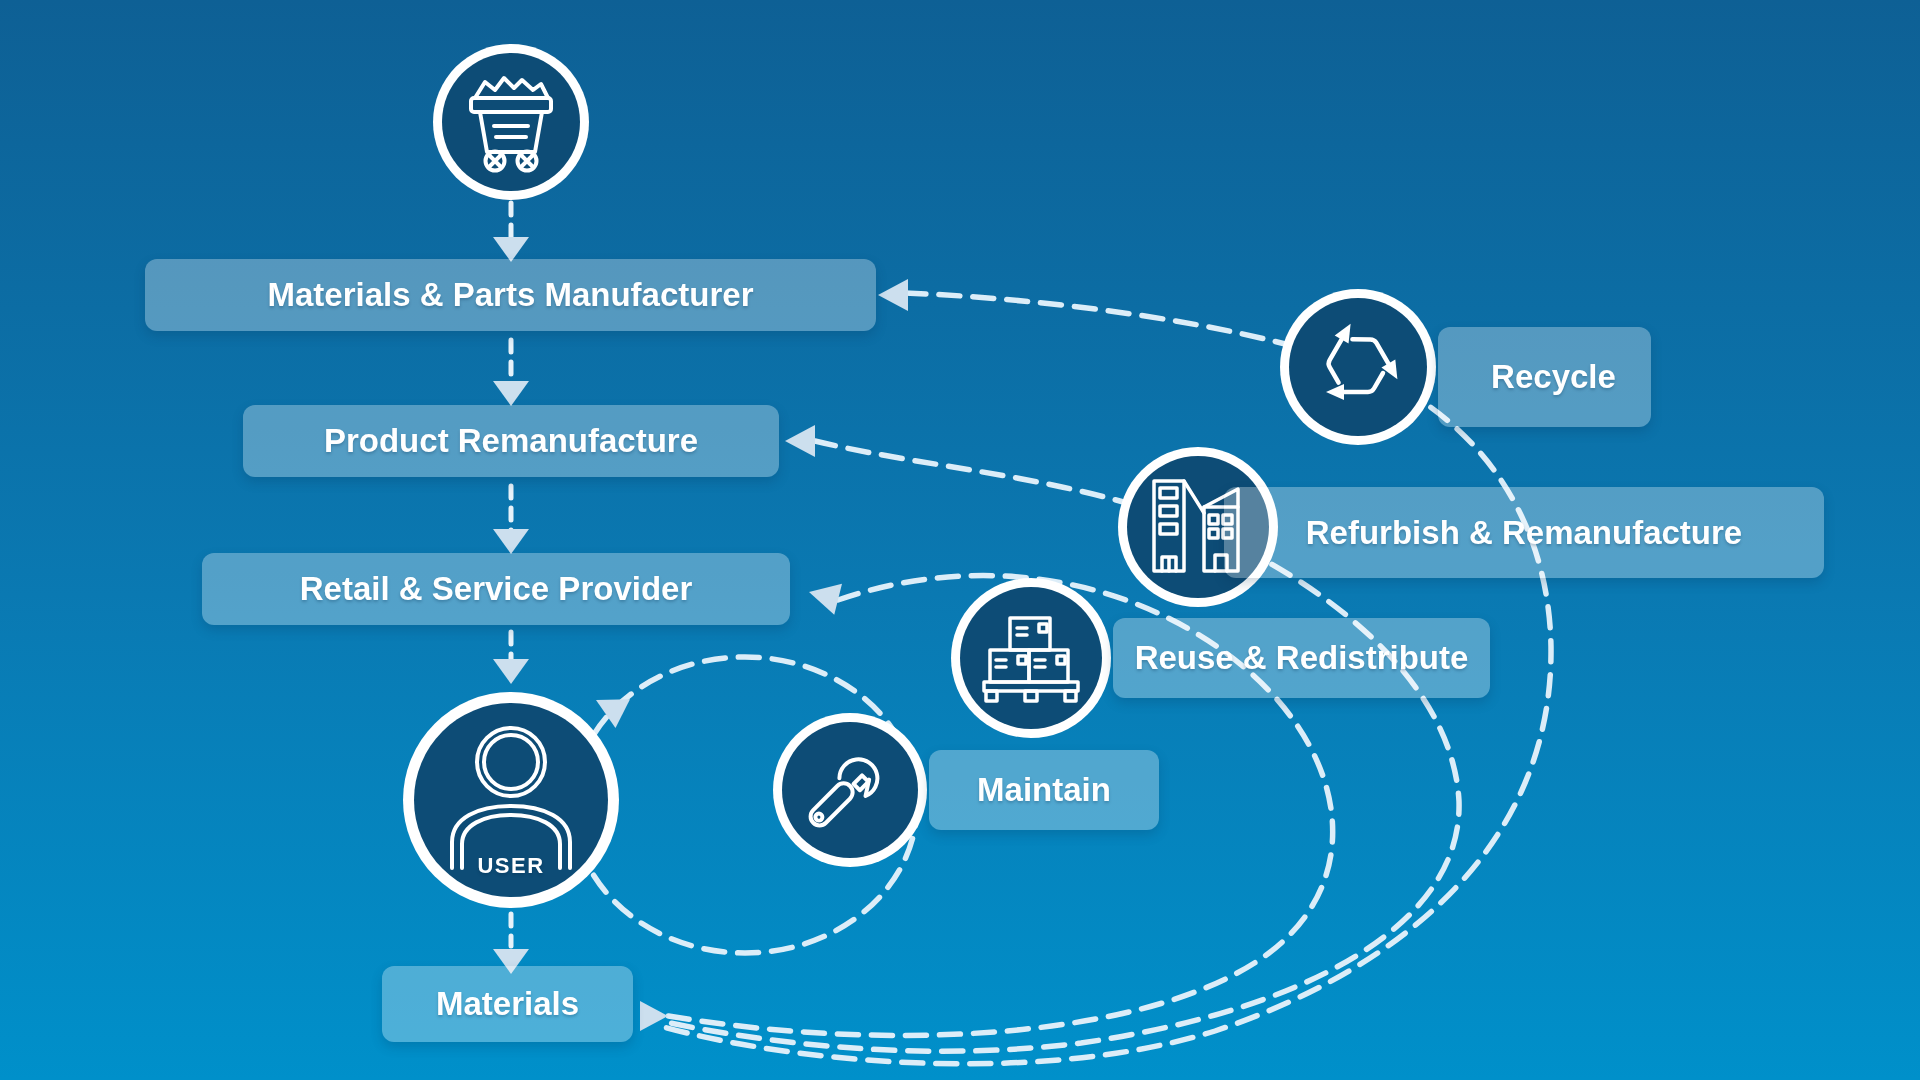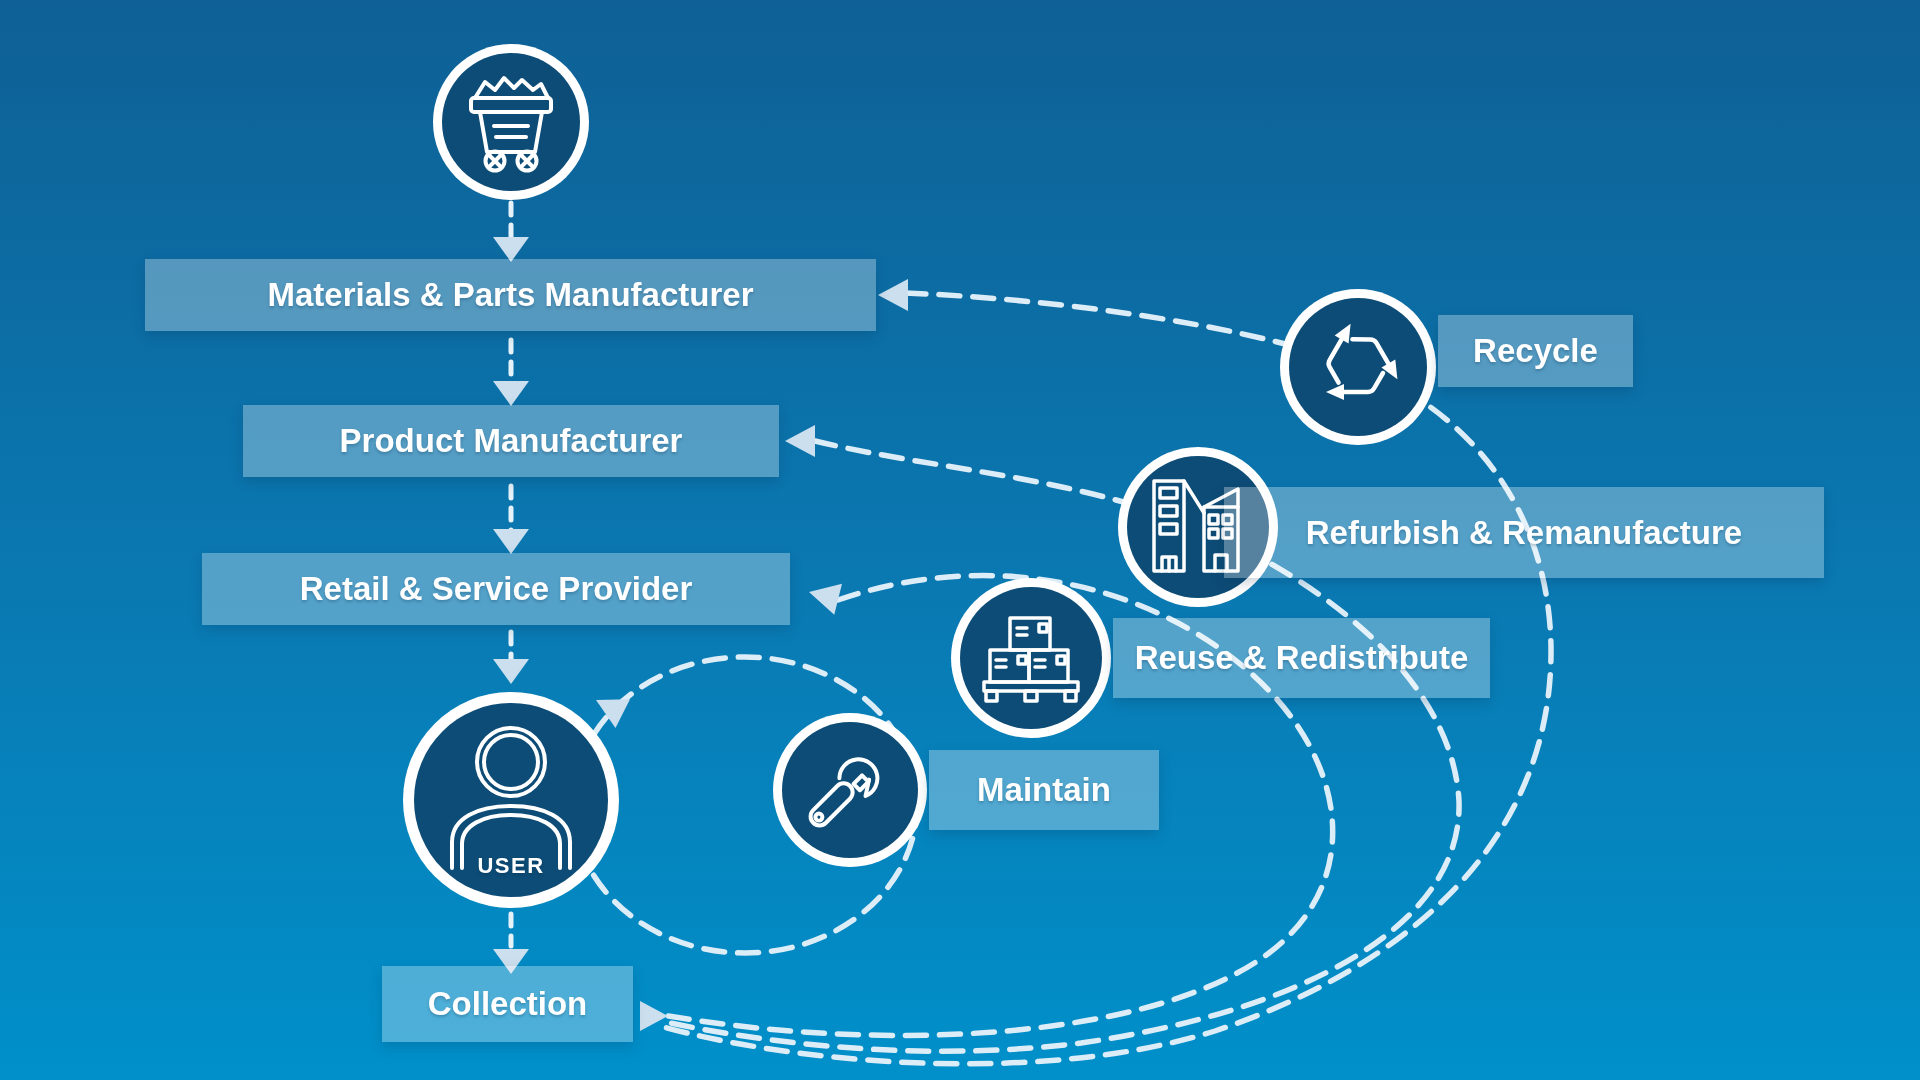--- a/index.html
+++ b/index.html
@@ -4,21 +4,21 @@
 <style>
   html,body{margin:0;padding:0;background:#0e6095;}
   .canvas{
     position:relative;width:1920px;height:1080px;overflow:hidden;
     background:linear-gradient(180deg,#0e6095 0%,#0a79b2 55%,#0090ca 100%);
     font-family:"Liberation Sans","DejaVu Sans",sans-serif;
   }
   svg.layer{position:absolute;left:0;top:0;}
   .label-box{
     position:absolute;display:flex;align-items:center;justify-content:center;
-    background:rgba(255,255,255,0.30);border-radius:0;
+    background:rgba(255,255,255,0.30);border-radius:12px;
     color:#ffffff;font-weight:700;font-size:33px;
     text-shadow:0 2px 3px rgba(0,40,70,0.25);
     box-shadow:0 5px 12px rgba(0,45,80,0.20);
     white-space:nowrap;
   }
   .user-label{
     position:absolute;display:flex;align-items:center;justify-content:center;
     color:#ffffff;font-weight:700;font-size:22px;letter-spacing:1.5px;
     text-shadow:0 2px 3px rgba(0,40,70,0.3);
   }
@@ -149,29 +149,29 @@
           <polygon points="-14,19 -32,27 -14,35"></polygon>
           <polygon transform="rotate(120)" points="-14,19 -32,27 -14,35"></polygon>
           <polygon transform="rotate(240)" points="-14,19 -32,27 -14,35"></polygon>
         </g>
       </g>
     </g>
   </svg>
 
   <div class="label-box" style="left:145px;top:259px;width:731px;height:72px;">Materials &amp; Parts Manufacturer</div>
 
-  <div class="label-box" style="left:243px;top:405px;width:536px;height:72px;">Product Manufacturer</div>
+  <div class="label-box" style="left:243px;top:405px;width:536px;height:72px;">Product Remanufacture</div>
 
   <div class="label-box" style="left:202px;top:553px;width:588px;height:72px;">Retail &amp; Service Provider</div>
 
   <div class="user-label" style="left:431px;top:846px;width:160px;height:40px;">USER</div>
 
-  <div class="label-box" style="left:382px;top:966px;width:251px;height:76px;">Collection</div>
+  <div class="label-box" style="left:382px;top:966px;width:251px;height:76px;">Materials</div>
 
   <div class="label-box" style="left:929px;top:750px;width:230px;height:80px;">Maintain</div>
 
   <div class="label-box" style="left:1113px;top:618px;width:377px;height:80px;">Reuse &amp; Redistribute</div>
 
   <div class="label-box" style="left:1224px;top:487px;width:600px;height:91px;">Refurbish &amp; Remanufacture</div>
 
-  <div class="label-box" style="left:1438px;top:315px;width:195px;height:72px;">Recycle</div>
+  <div class="label-box" style="left:1438px;top:327px;width:195px;height:100px;padding-left:18px;">Recycle</div>
 
 </div>
 
 </body></html>

